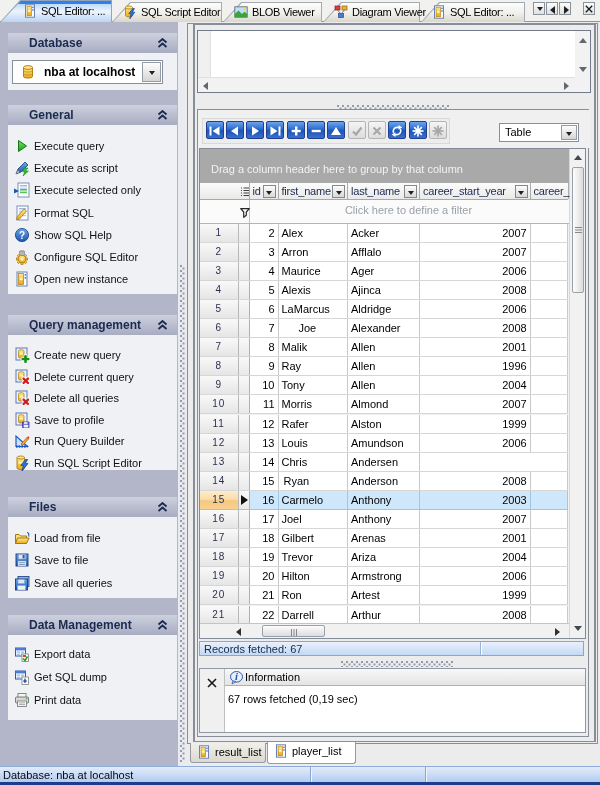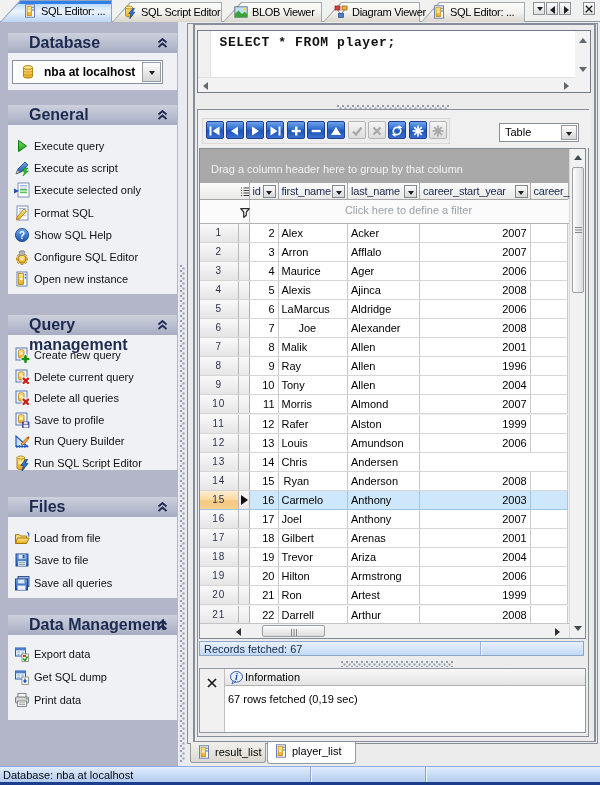--- a/index.html
+++ b/index.html
@@ -9,21 +9,21 @@
 #tabbar{left:0;top:0;width:600px;height:22px;background:#f1f1ef;border-bottom:1px solid #8e96a4;}
 .tab{position:absolute;}
 .tabshape{position:absolute;left:0;top:0;width:100%;height:100%;}
 .tabinner{position:absolute;left:1px;top:1px;right:1px;bottom:0;}
 .tablabel{position:absolute;top:3px;left:0;width:100%;white-space:nowrap;color:#000;letter-spacing:-0.3px;}
 .tablabel svg{vertical-align:-3px;margin-right:4px;}
 .tbtn{position:absolute;top:2px;width:12px;height:13px;background:linear-gradient(180deg,#fcfcfc,#e0e0e0);border:1px solid #8a929c;color:#222;text-align:center;line-height:11px;font-size:8px;}
 
 #sidebar{left:0;top:22px;width:178px;height:744px;background:#b3b6c8;}
 .panel{position:absolute;left:8px;width:169px;background:#eff1f5;}
-.phead{position:absolute;left:0;top:0;width:100%;height:20px;background:linear-gradient(180deg,#cdd1de,#a7acc1);color:#1c2a50;font-weight:bold;font-size:16px;line-height:20px;padding-left:21px;}
+.phead{position:absolute;left:0;top:0;width:100%;height:20px;background:linear-gradient(180deg,#cdd1de,#a7acc1);color:#1c2a50;font-weight:bold;font-size:12px;line-height:20px;padding-left:21px;}
 .chev{position:absolute;right:9px;top:5px;}
 .item{position:absolute;left:6px;white-space:nowrap;color:#101010;font-size:11px;}
 .item svg{vertical-align:-4px;margin-right:4px;}
 
 .frame{border:1px solid #878e9a;}
 #combo .cbtn, .dbtn{position:absolute;background:linear-gradient(180deg,#fdfdfd,#d5d5d5);border:1px solid #959ca6;}
 .arrdn{width:0;height:0;border-left:3.5px solid transparent;border-right:3.5px solid transparent;border-top:4px solid #202020;position:absolute;}
 .tbb{position:absolute;top:121px;width:18px;height:18px;border-radius:2px;text-align:center;line-height:16px;}
 .tbb svg{vertical-align:middle;}
 .hcell{position:absolute;top:0;height:100%;border-right:1px solid #ababab;color:#1b2951;line-height:16px;padding-left:3px;letter-spacing:-0.2px;}
@@ -671,21 +671,20 @@
     </div>
 </div>
 <div class="abs" style="left:178px;top:22px;width:8px;height:744px;background:#e9ebf1;"></div>
 <div class="abs dots2" style="left:179.5px;top:265px;width:5px;height:497px;"></div>
 <div class="abs" style="left:186px;top:22px;width:414px;height:744px;background:#ececec;"></div>
 <div class="abs frame" style="left:187px;top:23px;width:411px;height:721px;"></div>
 <div class="abs frame" style="left:193px;top:24px;width:403px;height:717.5px;border-left-width:2px;border-right-width:2px;"></div>
 <div class="abs" style="left:196.5px;top:29.5px;width:394.5px;height:63.5px;border:1px solid #737a8c;">
 <div class="abs" style="left:0;top:0;width:13px;height:46.5px;background:#f0f0f0;border-right:1px solid #e0e0e0;"></div>
 <div class="abs" style="left:13px;top:0;width:364px;height:46.5px;background:#fff;"></div>
-<div class="abs" style="left:22px;top:4px;font-family:'Liberation Mono',monospace;font-size:13px;font-weight:bold;color:#101010;letter-spacing:0.6px;">SELECT * FROM player;</div>
 <div class="abs" style="left:377px;top:0;width:15.5px;height:46.5px;background:#f2f2f2;"></div>
 <span class="sarr" style="left:381px;top:7px;border-left:4px solid transparent;border-right:4px solid transparent;border-bottom:5px solid #606870;"></span>
 <span class="sarr" style="left:381px;top:36px;border-left:4px solid transparent;border-right:4px solid transparent;border-top:5px solid #606870;"></span>
 <div class="abs" style="left:0;top:46.5px;width:377px;height:15px;background:#f2f2f2;border-top:1px solid #e0e0e0;"></div>
 <span class="sarr" style="left:5px;top:51px;border-top:4px solid transparent;border-bottom:4px solid transparent;border-right:5px solid #606870;"></span>
 <span class="sarr" style="left:366px;top:51px;border-top:4px solid transparent;border-bottom:4px solid transparent;border-left:5px solid #606870;"></span>
 <div class="abs" style="left:377px;top:46.5px;width:15.5px;height:15px;background:#f2f2f2;"></div>
 </div>
 <div class="abs dots2" style="left:337px;top:105px;width:112px;height:6px;"></div>
 <div class="abs frame" style="left:196.5px;top:109px;width:392px;height:627.5px;"></div>

